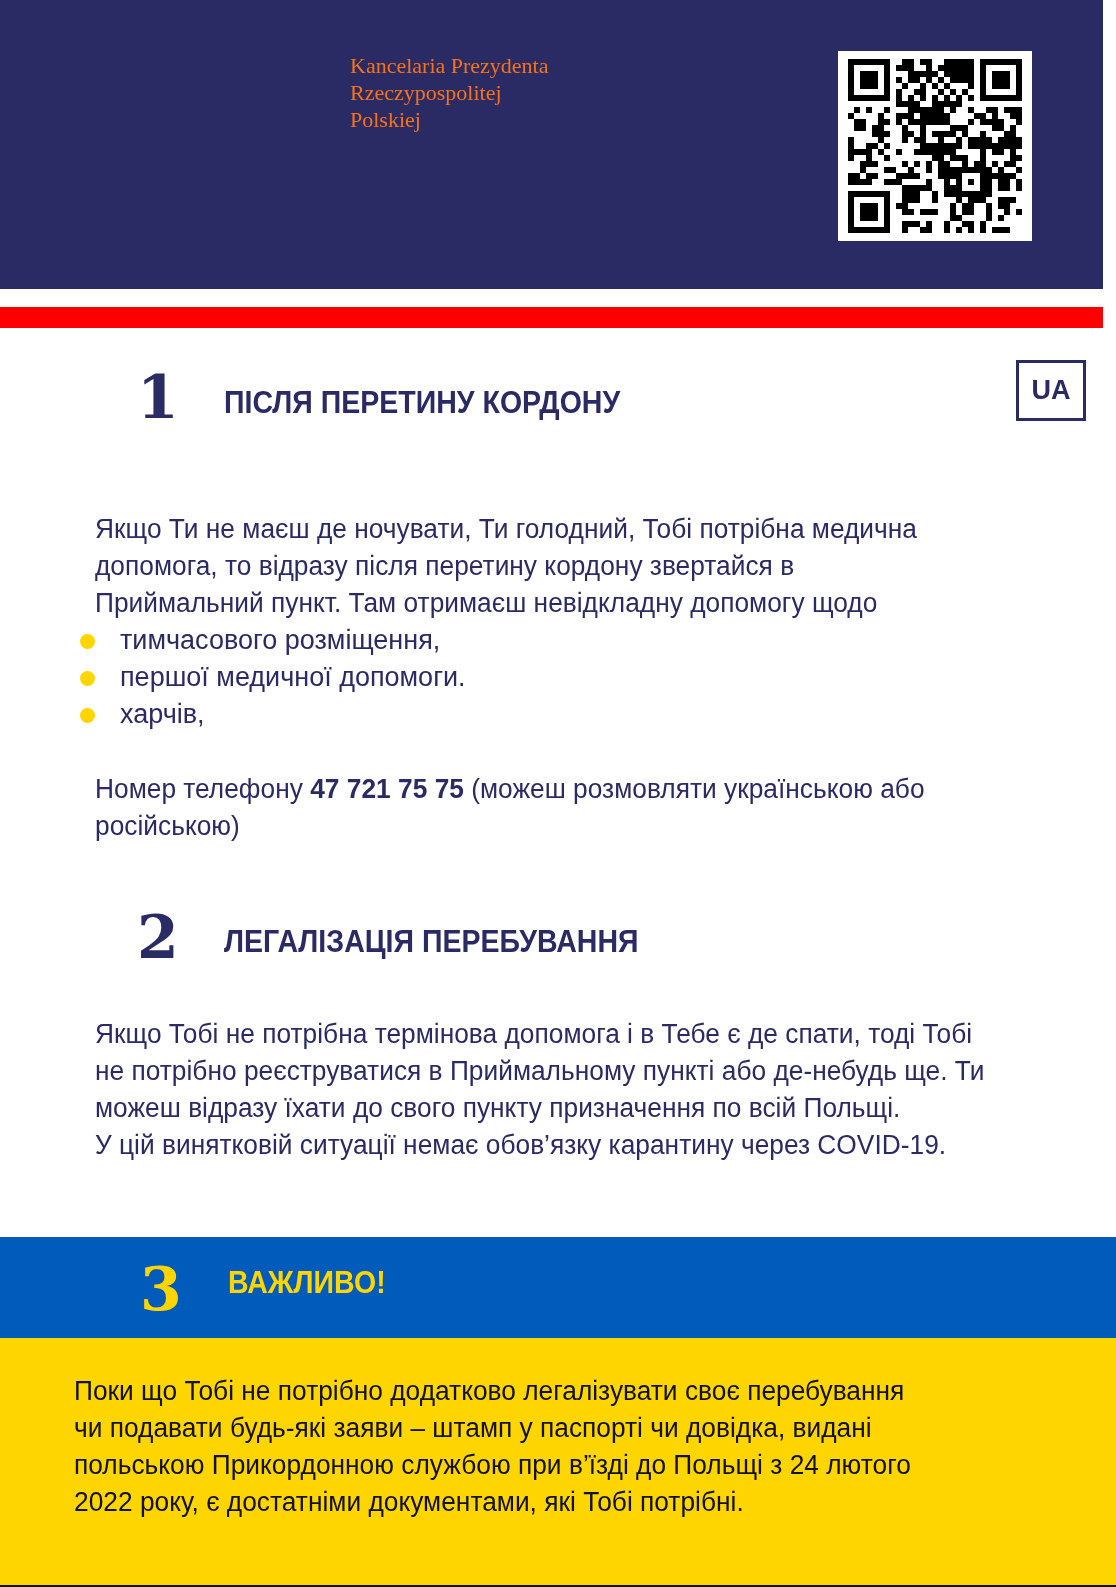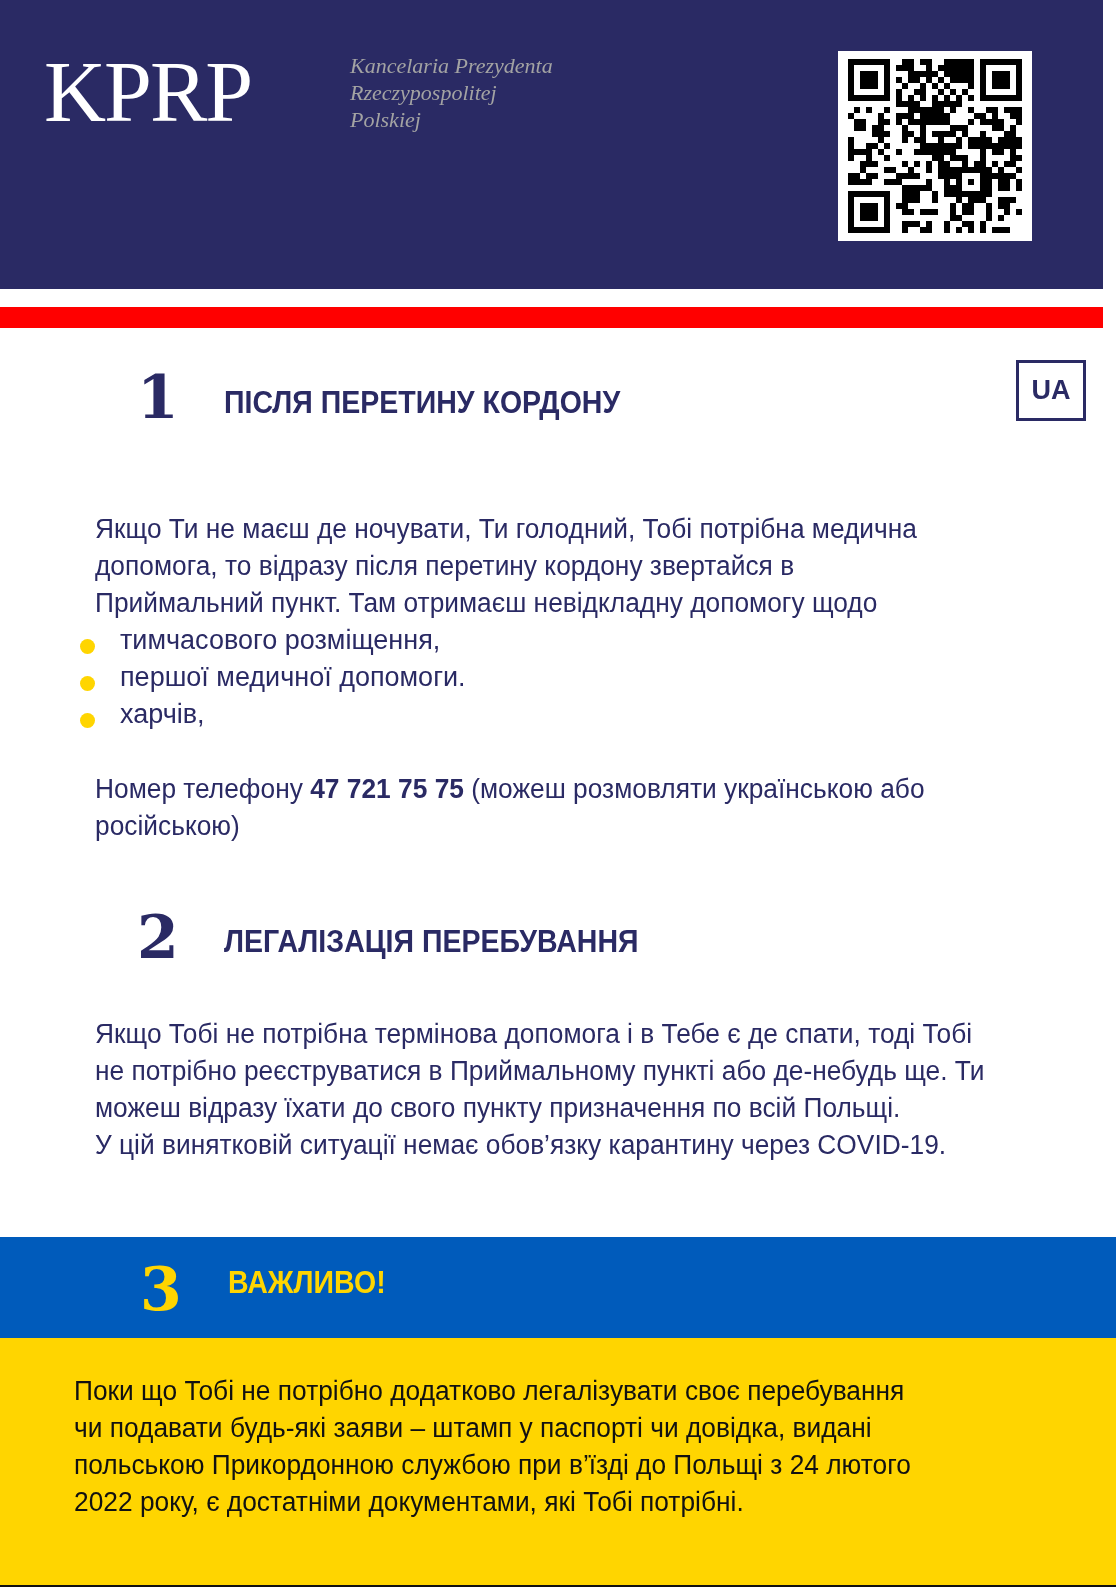--- a/index.html
+++ b/index.html
@@ -14,21 +14,21 @@
     }
     .logo-mark {
       position: absolute; left: 44px; top: 42px;
       font-family: "Liberation Serif", "DejaVu Serif", serif;
       font-size: 86px; line-height: 100px; color: #ffffff;
       letter-spacing: -2px; font-weight: normal;
     }
     .logo-text {
       position: absolute; left: 350px; top: 52px;
       font-family: "Liberation Serif", "DejaVu Serif", serif;
-      font-size: 22px; line-height: 27px; color: #a3a3a3; font-style: italic;
+      font-size: 22px; line-height: 27px; color: #f97316;
     }
     .logo-text div { white-space: nowrap; }
     .qr-box {
       position: absolute; left: 838px; top: 51px; width: 194px; height: 190px;
       background: #ffffff;
     }
     .qr-box svg { position: absolute; left: 10px; top: 8px; }
     .stripe-red {
       position: absolute; left: 0; top: 307px; width: 1103px; height: 21px;
       background: #ff0000;
@@ -48,21 +48,21 @@
       position: absolute; font-weight: bold; font-size: 31px;
       line-height: 40px; color: #2a2a64; white-space: nowrap;
       transform: scaleX(0.92); transform-origin: left center;
     }
     .body-text {
       position: absolute; left: 73px; width: 1010px;
       font-size: 27px; line-height: 37px; color: #2a2a64; margin-left: 22px;
     }
     .body-text .line { white-space: nowrap; transform: scaleX(0.975); transform-origin: left center; }
     .bullets { position: absolute; left: 80px; top: 622px; font-size: 27px; line-height: 37px; color: #2a2a64; }
-    .bullet-row { display: flex; align-items: center; white-space: nowrap; }
+    .bullet-row { display: flex; align-items: flex-start; white-space: nowrap; }
     .bullet-dot { width: 15px; height: 15px; border-radius: 50%; background: #ffd500; margin-right: 25px; margin-top: 12px; }
     .phone-num { font-weight: bold; }
     .blue-band {
       position: absolute; left: 0; top: 1237px; width: 1116px; height: 101px;
       background: #005bbb;
     }
     .yellow-band {
       position: absolute; left: 0; top: 1338px; width: 1116px; height: 247px;
       background: #ffd500;
       border-bottom: 2px solid #111111;
@@ -70,21 +70,20 @@
     .yellow-text {
       position: absolute; left: 74px; top: 1373px;
       font-size: 27px; line-height: 37px; color: #111111;
     }
     .yellow-text .line { white-space: nowrap; transform: scaleX(0.975); transform-origin: left center; }
   </style>
 </head>
 <body>
 
 <div class="header">
-  <div class="logo-mark">KPRP</div>
   <div class="logo-text">
     <div>Kancelaria Prezydenta</div>
     <div>Rzeczypospolitej</div>
     <div>Polskiej</div>
   </div>
   <div class="qr-box">
     <svg id="qr-svg" width="174" height="174" viewBox="0 0 29 29" shape-rendering="crispEdges">
         <path d="M0 0h1v1h-1zM1 0h1v1h-1zM2 0h1v1h-1zM3 0h1v1h-1zM4 0h1v1h-1zM5 0h1v1h-1zM6 0h1v1h-1zM9 0h1v1h-1zM10 0h1v1h-1zM12 0h1v1h-1zM13 0h1v1h-1zM16 0h1v1h-1zM17 0h1v1h-1zM18 0h1v1h-1zM19 0h1v1h-1zM20 0h1v1h-1zM22 0h1v1h-1zM23 0h1v1h-1zM24 0h1v1h-1zM25 0h1v1h-1zM26 0h1v1h-1zM27 0h1v1h-1zM28 0h1v1h-1zM0 1h1v1h-1zM6 1h1v1h-1zM8 1h1v1h-1zM9 1h1v1h-1zM10 1h1v1h-1zM13 1h1v1h-1zM15 1h1v1h-1zM16 1h1v1h-1zM17 1h1v1h-1zM18 1h1v1h-1zM19 1h1v1h-1zM20 1h1v1h-1zM22 1h1v1h-1zM28 1h1v1h-1zM0 2h1v1h-1zM2 2h1v1h-1zM3 2h1v1h-1zM4 2h1v1h-1zM6 2h1v1h-1zM10 2h1v1h-1zM11 2h1v1h-1zM12 2h1v1h-1zM13 2h1v1h-1zM14 2h1v1h-1zM16 2h1v1h-1zM17 2h1v1h-1zM18 2h1v1h-1zM19 2h1v1h-1zM20 2h1v1h-1zM22 2h1v1h-1zM24 2h1v1h-1zM25 2h1v1h-1zM26 2h1v1h-1zM28 2h1v1h-1zM0 3h1v1h-1zM2 3h1v1h-1zM3 3h1v1h-1zM4 3h1v1h-1zM6 3h1v1h-1zM8 3h1v1h-1zM10 3h1v1h-1zM11 3h1v1h-1zM13 3h1v1h-1zM15 3h1v1h-1zM17 3h1v1h-1zM18 3h1v1h-1zM19 3h1v1h-1zM20 3h1v1h-1zM22 3h1v1h-1zM24 3h1v1h-1zM25 3h1v1h-1zM26 3h1v1h-1zM28 3h1v1h-1zM0 4h1v1h-1zM2 4h1v1h-1zM3 4h1v1h-1zM4 4h1v1h-1zM6 4h1v1h-1zM9 4h1v1h-1zM12 4h1v1h-1zM14 4h1v1h-1zM16 4h1v1h-1zM20 4h1v1h-1zM22 4h1v1h-1zM24 4h1v1h-1zM25 4h1v1h-1zM26 4h1v1h-1zM28 4h1v1h-1zM0 5h1v1h-1zM6 5h1v1h-1zM8 5h1v1h-1zM11 5h1v1h-1zM12 5h1v1h-1zM15 5h1v1h-1zM17 5h1v1h-1zM19 5h1v1h-1zM22 5h1v1h-1zM28 5h1v1h-1zM0 6h1v1h-1zM1 6h1v1h-1zM2 6h1v1h-1zM3 6h1v1h-1zM4 6h1v1h-1zM5 6h1v1h-1zM6 6h1v1h-1zM8 6h1v1h-1zM10 6h1v1h-1zM12 6h1v1h-1zM14 6h1v1h-1zM16 6h1v1h-1zM18 6h1v1h-1zM20 6h1v1h-1zM22 6h1v1h-1zM23 6h1v1h-1zM24 6h1v1h-1zM25 6h1v1h-1zM26 6h1v1h-1zM27 6h1v1h-1zM28 6h1v1h-1zM8 7h1v1h-1zM9 7h1v1h-1zM10 7h1v1h-1zM11 7h1v1h-1zM14 7h1v1h-1zM15 7h1v1h-1zM16 7h1v1h-1zM17 7h1v1h-1zM18 7h1v1h-1zM1 8h1v1h-1zM3 8h1v1h-1zM6 8h1v1h-1zM10 8h1v1h-1zM11 8h1v1h-1zM12 8h1v1h-1zM13 8h1v1h-1zM14 8h1v1h-1zM15 8h1v1h-1zM17 8h1v1h-1zM20 8h1v1h-1zM23 8h1v1h-1zM24 8h1v1h-1zM26 8h1v1h-1zM27 8h1v1h-1zM28 8h1v1h-1zM0 9h1v1h-1zM5 9h1v1h-1zM8 9h1v1h-1zM9 9h1v1h-1zM10 9h1v1h-1zM12 9h1v1h-1zM13 9h1v1h-1zM14 9h1v1h-1zM15 9h1v1h-1zM16 9h1v1h-1zM21 9h1v1h-1zM22 9h1v1h-1zM24 9h1v1h-1zM27 9h1v1h-1zM28 9h1v1h-1zM1 10h1v1h-1zM2 10h1v1h-1zM5 10h1v1h-1zM6 10h1v1h-1zM8 10h1v1h-1zM10 10h1v1h-1zM11 10h1v1h-1zM12 10h1v1h-1zM13 10h1v1h-1zM14 10h1v1h-1zM15 10h1v1h-1zM16 10h1v1h-1zM20 10h1v1h-1zM22 10h1v1h-1zM23 10h1v1h-1zM24 10h1v1h-1zM25 10h1v1h-1zM28 10h1v1h-1zM1 11h1v1h-1zM2 11h1v1h-1zM4 11h1v1h-1zM5 11h1v1h-1zM9 11h1v1h-1zM12 11h1v1h-1zM17 11h1v1h-1zM18 11h1v1h-1zM19 11h1v1h-1zM24 11h1v1h-1zM25 11h1v1h-1zM27 11h1v1h-1zM4 12h1v1h-1zM5 12h1v1h-1zM6 12h1v1h-1zM9 12h1v1h-1zM10 12h1v1h-1zM12 12h1v1h-1zM14 12h1v1h-1zM15 12h1v1h-1zM16 12h1v1h-1zM17 12h1v1h-1zM19 12h1v1h-1zM22 12h1v1h-1zM26 12h1v1h-1zM27 12h1v1h-1zM0 13h1v1h-1zM5 13h1v1h-1zM9 13h1v1h-1zM11 13h1v1h-1zM12 13h1v1h-1zM15 13h1v1h-1zM18 13h1v1h-1zM20 13h1v1h-1zM21 13h1v1h-1zM22 13h1v1h-1zM23 13h1v1h-1zM25 13h1v1h-1zM26 13h1v1h-1zM27 13h1v1h-1zM28 13h1v1h-1zM0 14h1v1h-1zM3 14h1v1h-1zM4 14h1v1h-1zM6 14h1v1h-1zM12 14h1v1h-1zM13 14h1v1h-1zM14 14h1v1h-1zM15 14h1v1h-1zM16 14h1v1h-1zM17 14h1v1h-1zM18 14h1v1h-1zM20 14h1v1h-1zM21 14h1v1h-1zM22 14h1v1h-1zM23 14h1v1h-1zM24 14h1v1h-1zM25 14h1v1h-1zM26 14h1v1h-1zM27 14h1v1h-1zM28 14h1v1h-1zM0 15h1v1h-1zM1 15h1v1h-1zM2 15h1v1h-1zM3 15h1v1h-1zM5 15h1v1h-1zM8 15h1v1h-1zM11 15h1v1h-1zM12 15h1v1h-1zM13 15h1v1h-1zM14 15h1v1h-1zM15 15h1v1h-1zM16 15h1v1h-1zM17 15h1v1h-1zM22 15h1v1h-1zM24 15h1v1h-1zM25 15h1v1h-1zM27 15h1v1h-1zM0 16h1v1h-1zM3 16h1v1h-1zM6 16h1v1h-1zM14 16h1v1h-1zM15 16h1v1h-1zM17 16h1v1h-1zM18 16h1v1h-1zM19 16h1v1h-1zM22 16h1v1h-1zM27 16h1v1h-1zM28 16h1v1h-1zM2 17h1v1h-1zM3 17h1v1h-1zM4 17h1v1h-1zM9 17h1v1h-1zM11 17h1v1h-1zM13 17h1v1h-1zM15 17h1v1h-1zM16 17h1v1h-1zM19 17h1v1h-1zM21 17h1v1h-1zM22 17h1v1h-1zM24 17h1v1h-1zM26 17h1v1h-1zM27 17h1v1h-1zM2 18h1v1h-1zM6 18h1v1h-1zM7 18h1v1h-1zM10 18h1v1h-1zM13 18h1v1h-1zM15 18h1v1h-1zM16 18h1v1h-1zM17 18h1v1h-1zM18 18h1v1h-1zM19 18h1v1h-1zM20 18h1v1h-1zM21 18h1v1h-1zM22 18h1v1h-1zM23 18h1v1h-1zM25 18h1v1h-1zM28 18h1v1h-1zM0 19h1v1h-1zM1 19h1v1h-1zM3 19h1v1h-1zM4 19h1v1h-1zM8 19h1v1h-1zM9 19h1v1h-1zM10 19h1v1h-1zM11 19h1v1h-1zM15 19h1v1h-1zM16 19h1v1h-1zM17 19h1v1h-1zM18 19h1v1h-1zM22 19h1v1h-1zM23 19h1v1h-1zM24 19h1v1h-1zM25 19h1v1h-1zM26 19h1v1h-1zM27 19h1v1h-1zM0 20h1v1h-1zM1 20h1v1h-1zM2 20h1v1h-1zM3 20h1v1h-1zM6 20h1v1h-1zM7 20h1v1h-1zM8 20h1v1h-1zM13 20h1v1h-1zM16 20h1v1h-1zM18 20h1v1h-1zM20 20h1v1h-1zM22 20h1v1h-1zM23 20h1v1h-1zM25 20h1v1h-1zM26 20h1v1h-1zM28 20h1v1h-1zM9 21h1v1h-1zM10 21h1v1h-1zM11 21h1v1h-1zM12 21h1v1h-1zM13 21h1v1h-1zM16 21h1v1h-1zM17 21h1v1h-1zM18 21h1v1h-1zM22 21h1v1h-1zM23 21h1v1h-1zM25 21h1v1h-1zM26 21h1v1h-1zM28 21h1v1h-1zM0 22h1v1h-1zM1 22h1v1h-1zM2 22h1v1h-1zM3 22h1v1h-1zM4 22h1v1h-1zM5 22h1v1h-1zM6 22h1v1h-1zM9 22h1v1h-1zM10 22h1v1h-1zM11 22h1v1h-1zM14 22h1v1h-1zM16 22h1v1h-1zM17 22h1v1h-1zM18 22h1v1h-1zM19 22h1v1h-1zM20 22h1v1h-1zM21 22h1v1h-1zM22 22h1v1h-1zM23 22h1v1h-1zM0 23h1v1h-1zM6 23h1v1h-1zM9 23h1v1h-1zM10 23h1v1h-1zM11 23h1v1h-1zM14 23h1v1h-1zM18 23h1v1h-1zM20 23h1v1h-1zM21 23h1v1h-1zM22 23h1v1h-1zM25 23h1v1h-1zM26 23h1v1h-1zM27 23h1v1h-1zM0 24h1v1h-1zM2 24h1v1h-1zM3 24h1v1h-1zM4 24h1v1h-1zM6 24h1v1h-1zM8 24h1v1h-1zM9 24h1v1h-1zM17 24h1v1h-1zM19 24h1v1h-1zM20 24h1v1h-1zM23 24h1v1h-1zM25 24h1v1h-1zM26 24h1v1h-1zM0 25h1v1h-1zM2 25h1v1h-1zM3 25h1v1h-1zM4 25h1v1h-1zM6 25h1v1h-1zM9 25h1v1h-1zM10 25h1v1h-1zM12 25h1v1h-1zM13 25h1v1h-1zM14 25h1v1h-1zM17 25h1v1h-1zM19 25h1v1h-1zM20 25h1v1h-1zM23 25h1v1h-1zM26 25h1v1h-1zM28 25h1v1h-1zM0 26h1v1h-1zM2 26h1v1h-1zM3 26h1v1h-1zM4 26h1v1h-1zM6 26h1v1h-1zM17 26h1v1h-1zM18 26h1v1h-1zM23 26h1v1h-1zM25 26h1v1h-1zM0 27h1v1h-1zM6 27h1v1h-1zM9 27h1v1h-1zM10 27h1v1h-1zM11 27h1v1h-1zM13 27h1v1h-1zM16 27h1v1h-1zM19 27h1v1h-1zM20 27h1v1h-1zM22 27h1v1h-1zM0 28h1v1h-1zM1 28h1v1h-1zM2 28h1v1h-1zM3 28h1v1h-1zM4 28h1v1h-1zM5 28h1v1h-1zM6 28h1v1h-1zM9 28h1v1h-1zM12 28h1v1h-1zM13 28h1v1h-1zM16 28h1v1h-1zM18 28h1v1h-1zM20 28h1v1h-1zM22 28h1v1h-1zM24 28h1v1h-1zM25 28h1v1h-1zM26 28h1v1h-1z" fill="#000000"></path>
       </svg>
   </div>

